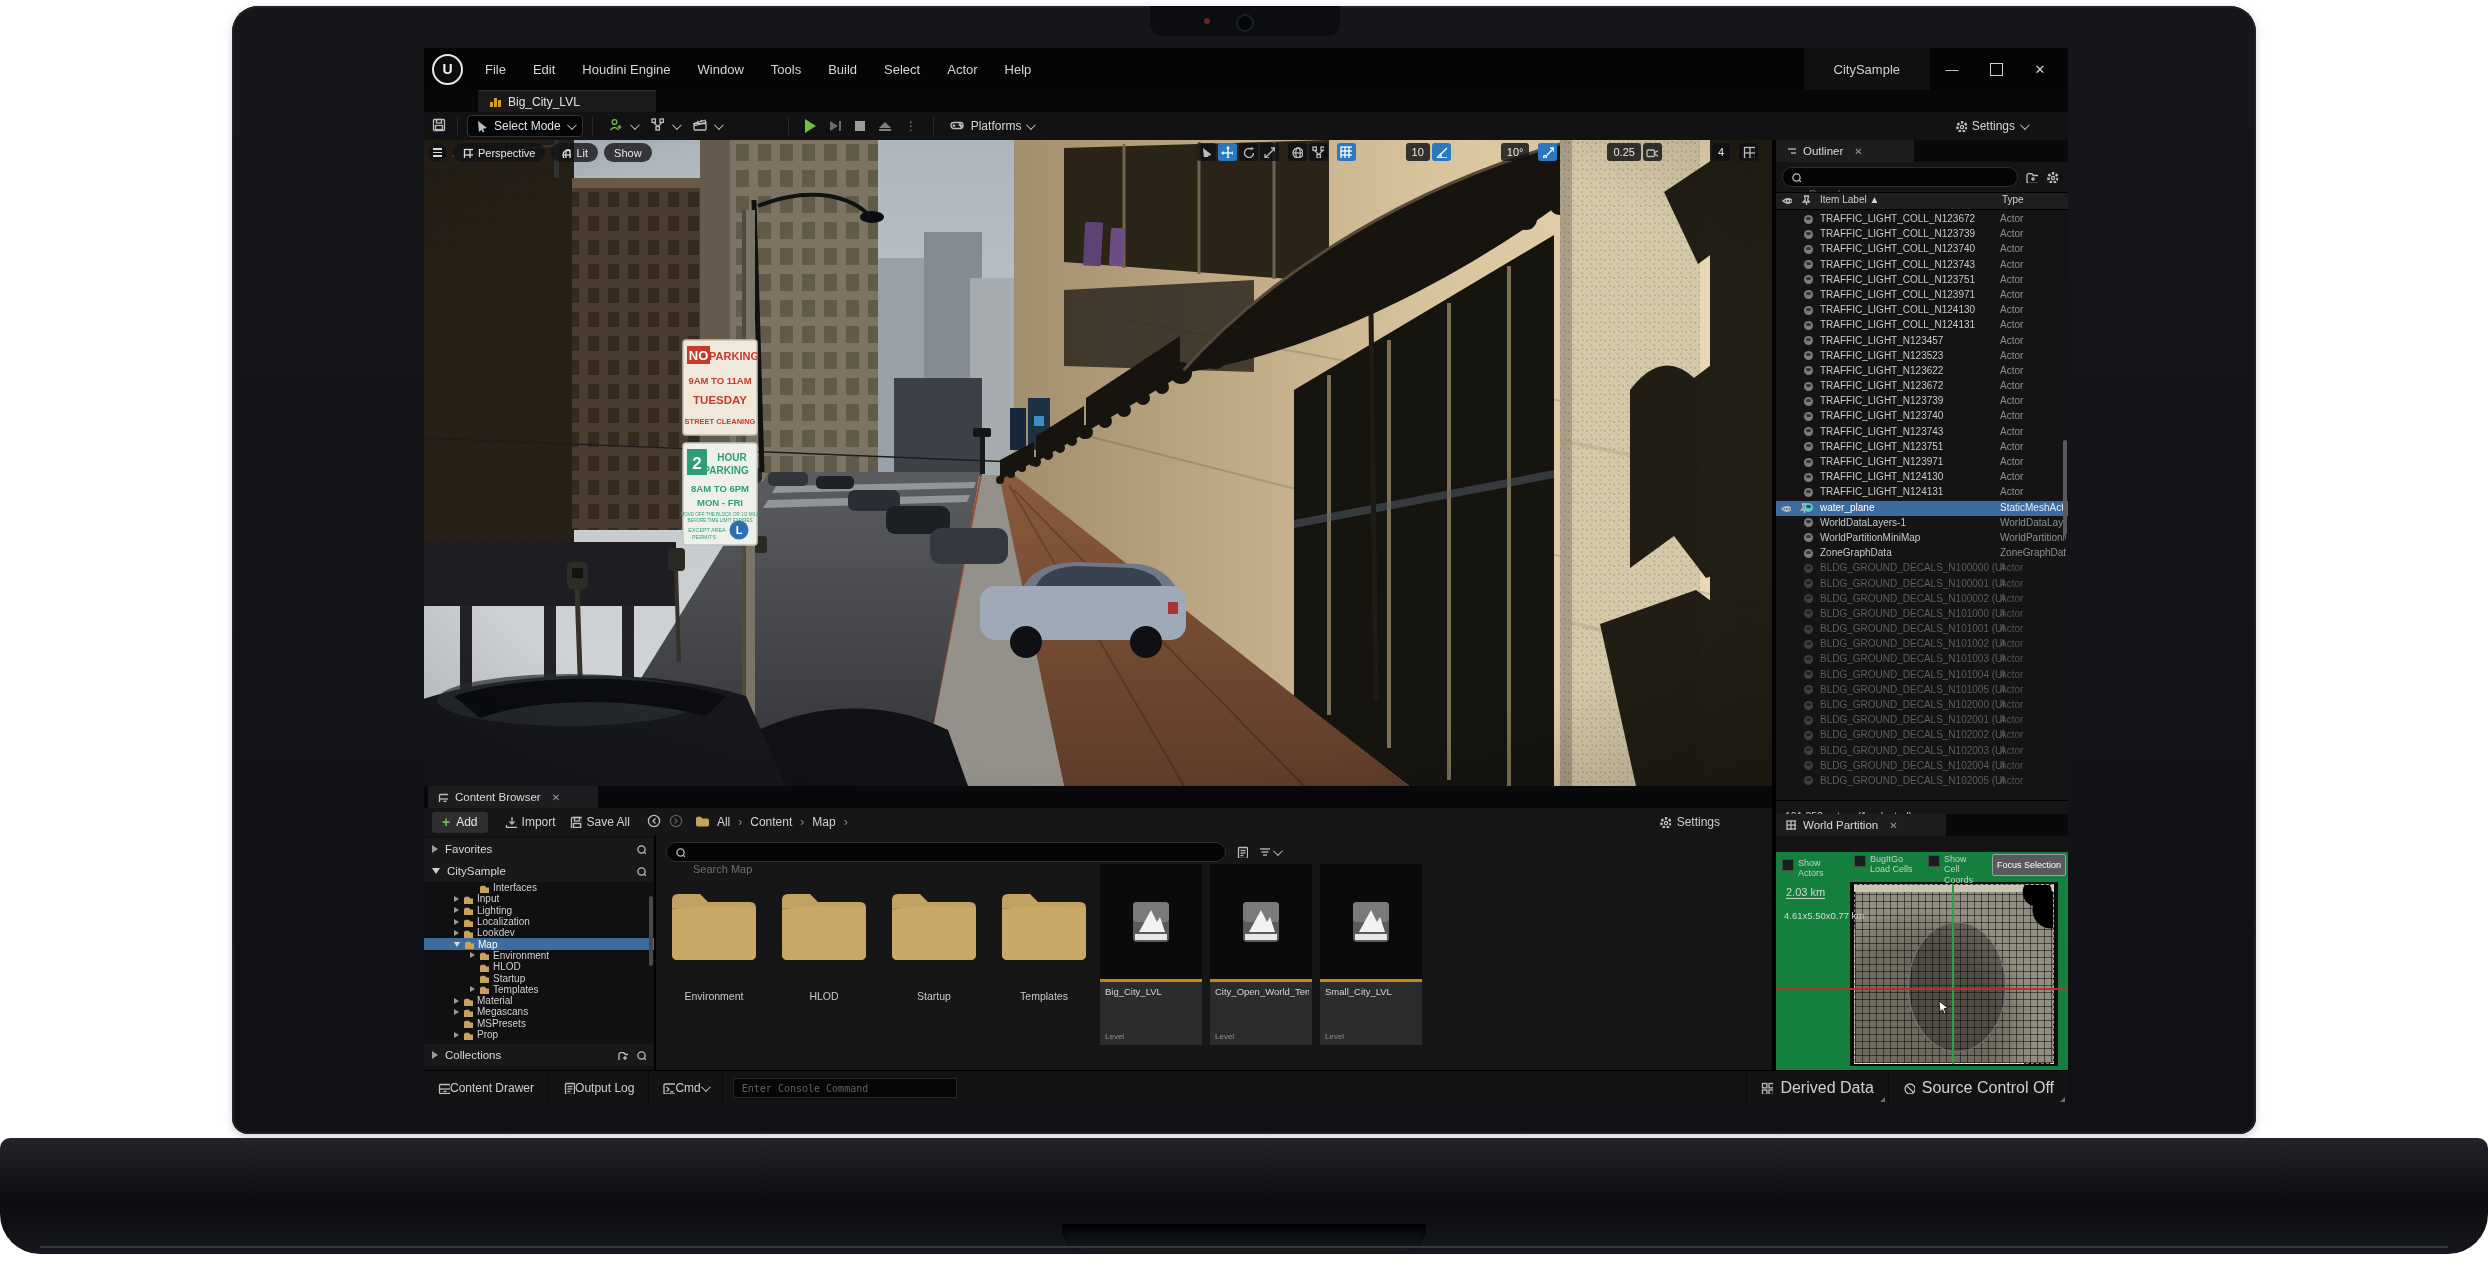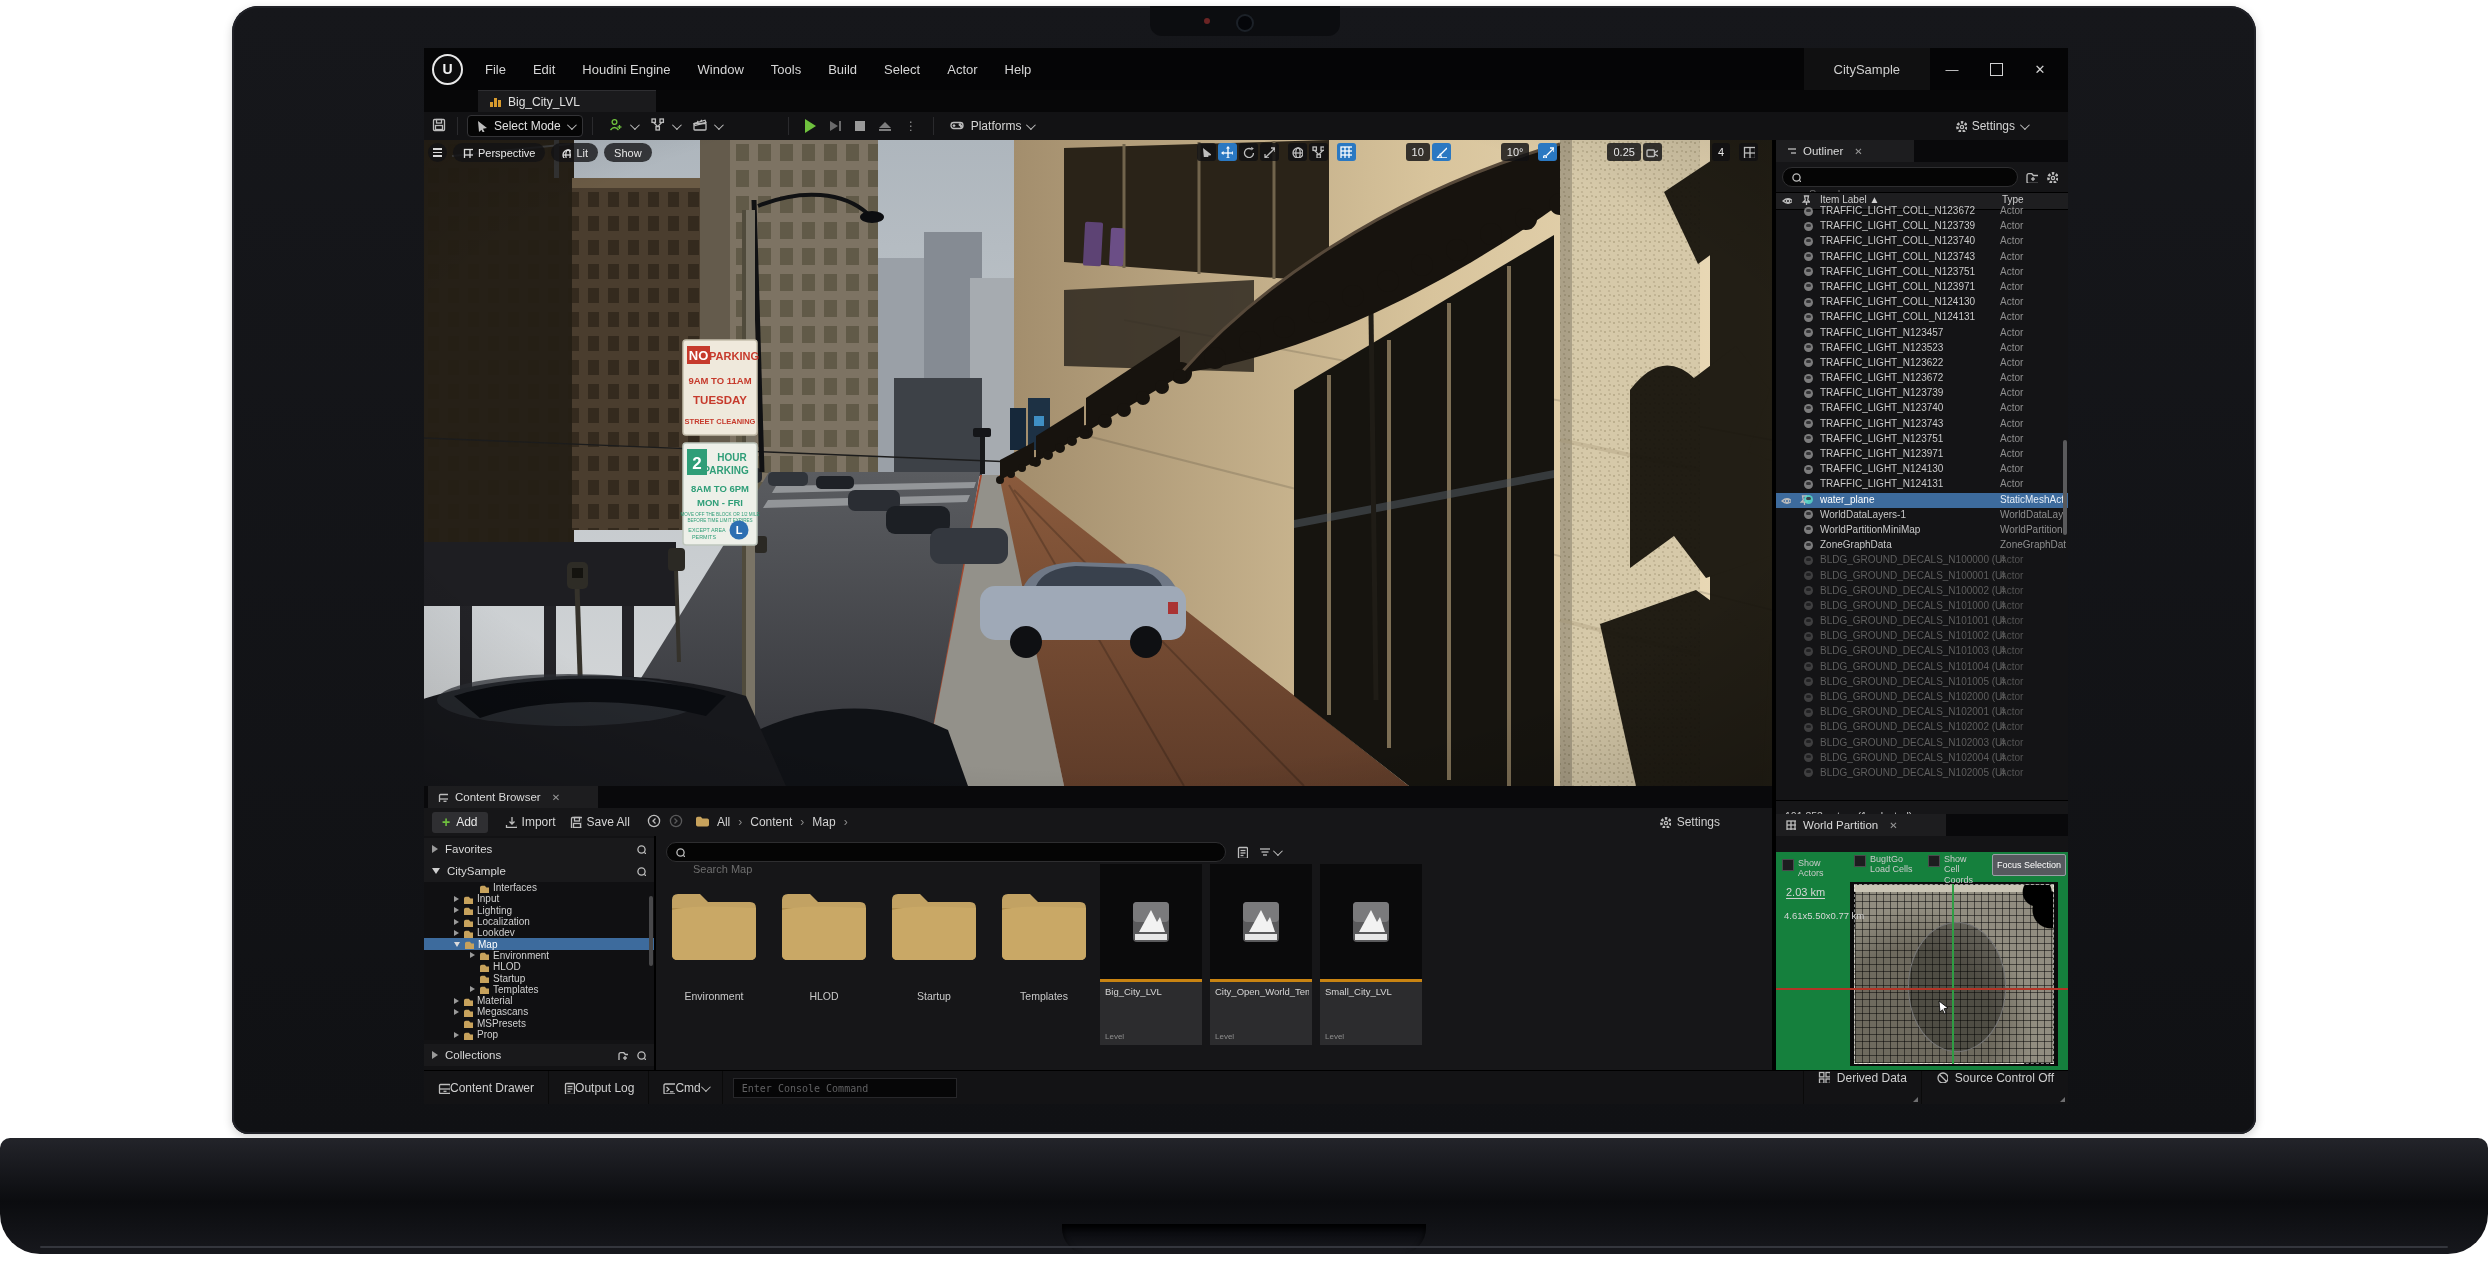--- a/index.html
+++ b/index.html
@@ -66,21 +66,21 @@
   .col-sep{position:absolute;left:1348px;top:92px;width:4px;height:930px;background:#000;}
   .ptabbar{position:absolute;left:0;width:292px;height:22px;background:#09090b;}
   .ptab{position:absolute;left:0;top:0;height:22px;background:#1d1d1f;display:flex;align-items:center;gap:7px;padding:0 10px;font-size:11.5px;color:#dadada;}
   .ptab .x{color:#9a9a9a;font-size:10px;margin-left:4px;}
   .searchrow{position:absolute;left:0;top:22px;width:292px;height:30px;background:#151517;display:flex;align-items:center;}
   .searchbox{height:20px;border-radius:10px;background:#050505;border:1px solid #2e2e30;display:flex;align-items:center;gap:6px;padding:0 8px;box-sizing:border-box;}
   .searchbox input{background:transparent;border:none;outline:none;color:#c9c9c9;font-size:11px;width:100%;font-family:"Liberation Sans",sans-serif;margin-top:33px;}
   .searchbox input::placeholder{color:#6e6e6e;}
   .ol-header{position:absolute;left:0;top:52px;width:292px;height:16px;background:#1e1e20;border-top:1px solid #000;border-bottom:1px solid #000;font-size:10px;color:#cfcfcf;}
   .ol-header .t{position:absolute;top:1px;}
-  .ol-rows{position:absolute;left:0;top:64px;width:292px;height:592px;overflow:hidden;display:flex;flex-direction:column;}
+  .ol-rows{position:absolute;left:0;top:72px;width:292px;height:592px;overflow:hidden;display:flex;flex-direction:column;}
   .ol-row{flex:0 0 15.2px;position:relative;font-size:10px;color:#c9c9c9;}
   .ol-row .lbl{position:absolute;left:44px;top:1px;white-space:nowrap;}
   .ol-row .typ{position:absolute;left:224px;top:1px;width:66px;overflow:hidden;white-space:nowrap;color:#8f8f8f;}
   .ol-row .aicon{position:absolute;left:28px;top:2.5px;width:9px;height:9px;border-radius:50%;background:#8f8f8f;opacity:.85;}
   .ol-row .aicon:after{content:"";position:absolute;left:2px;top:2px;width:5px;height:3px;border-radius:2px;background:#3c3c3e;}
   .ol-row.dim{color:#5e5e5e;} .ol-row.dim .typ{color:#535353;} .ol-row.dim .aicon{opacity:.35;}
   .ol-row.sel{background:#3d6b9d;color:#fff;} .ol-row.sel .typ{color:#e6eef7;}
   .ol-row.sel .aicon{background:#57d9c8;} 
   .ol-row .roweye,.ol-row .rowpin{display:none;position:absolute;top:2px;}
   .ol-row.sel .roweye{display:block;left:5px;} .ol-row.sel .rowpin{display:block;left:22px;}
@@ -143,21 +143,21 @@
   .lcard .lname{position:absolute;left:5px;top:4px;width:94px;font-size:9.5px;color:#d6d6d6;white-space:nowrap;overflow:hidden;}
   .lcard .ltag{position:absolute;left:5px;bottom:4px;font-size:8px;color:#8f8f8f;}
   .cb-items{position:absolute;left:232px;top:258px;width:1116px;height:26px;background:#161618;border-top:1px solid #000;display:flex;align-items:center;padding-left:10px;box-sizing:border-box;font-size:10.5px;color:#b5b5b5;}
   
   .statusbar{position:absolute;left:0;top:1022px;width:1644px;height:34px;background:#131315;border-top:1px solid #000;display:flex;align-items:center;}
   .sb-btn{display:flex;align-items:center;font-size:12px;color:#d0d0d0;padding:0 14px;height:34px;border-right:1px solid #0a0a0a;}
   .sb-console{margin-left:10px;width:210px;height:18px;background:#060607;border:1px solid #27272a;display:flex;align-items:center;padding:0 6px;}
   .sb-console input{background:transparent;border:none;outline:none;width:100%;color:#9a9a9a;font-family:"DejaVu Sans Mono",monospace;font-size:10px;}
   .sb-console input::placeholder{color:#616163;}
   .sb-right{margin-left:auto;display:flex;height:34px;}
-  .sb-rbtn{display:flex;align-items:flex-start;gap:7px;font-size:12px;color:#d0d0d0;padding:0 14px;height:34px;border-left:1px solid #0a0a0a;position:relative;}
+  .sb-rbtn{display:flex;align-items:center;gap:7px;font-size:16px;color:#d0d0d0;padding:0 14px;height:34px;border-left:1px solid #0a0a0a;position:relative;}
   .sb-rbtn:after{content:"";position:absolute;right:3px;bottom:3px;width:0;height:0;border-bottom:5px solid #6e6e70;border-left:5px solid transparent;}
 </style>
 </head>
 <body>
 
 <svg width="0" height="0" style="position:absolute">
   <defs>
     <g id="i-mag">
         <circle cx="5.5" cy="5.5" r="3.6"></circle>
         <line x1="8.4" y1="8.4" x2="12" y2="12"></line>

